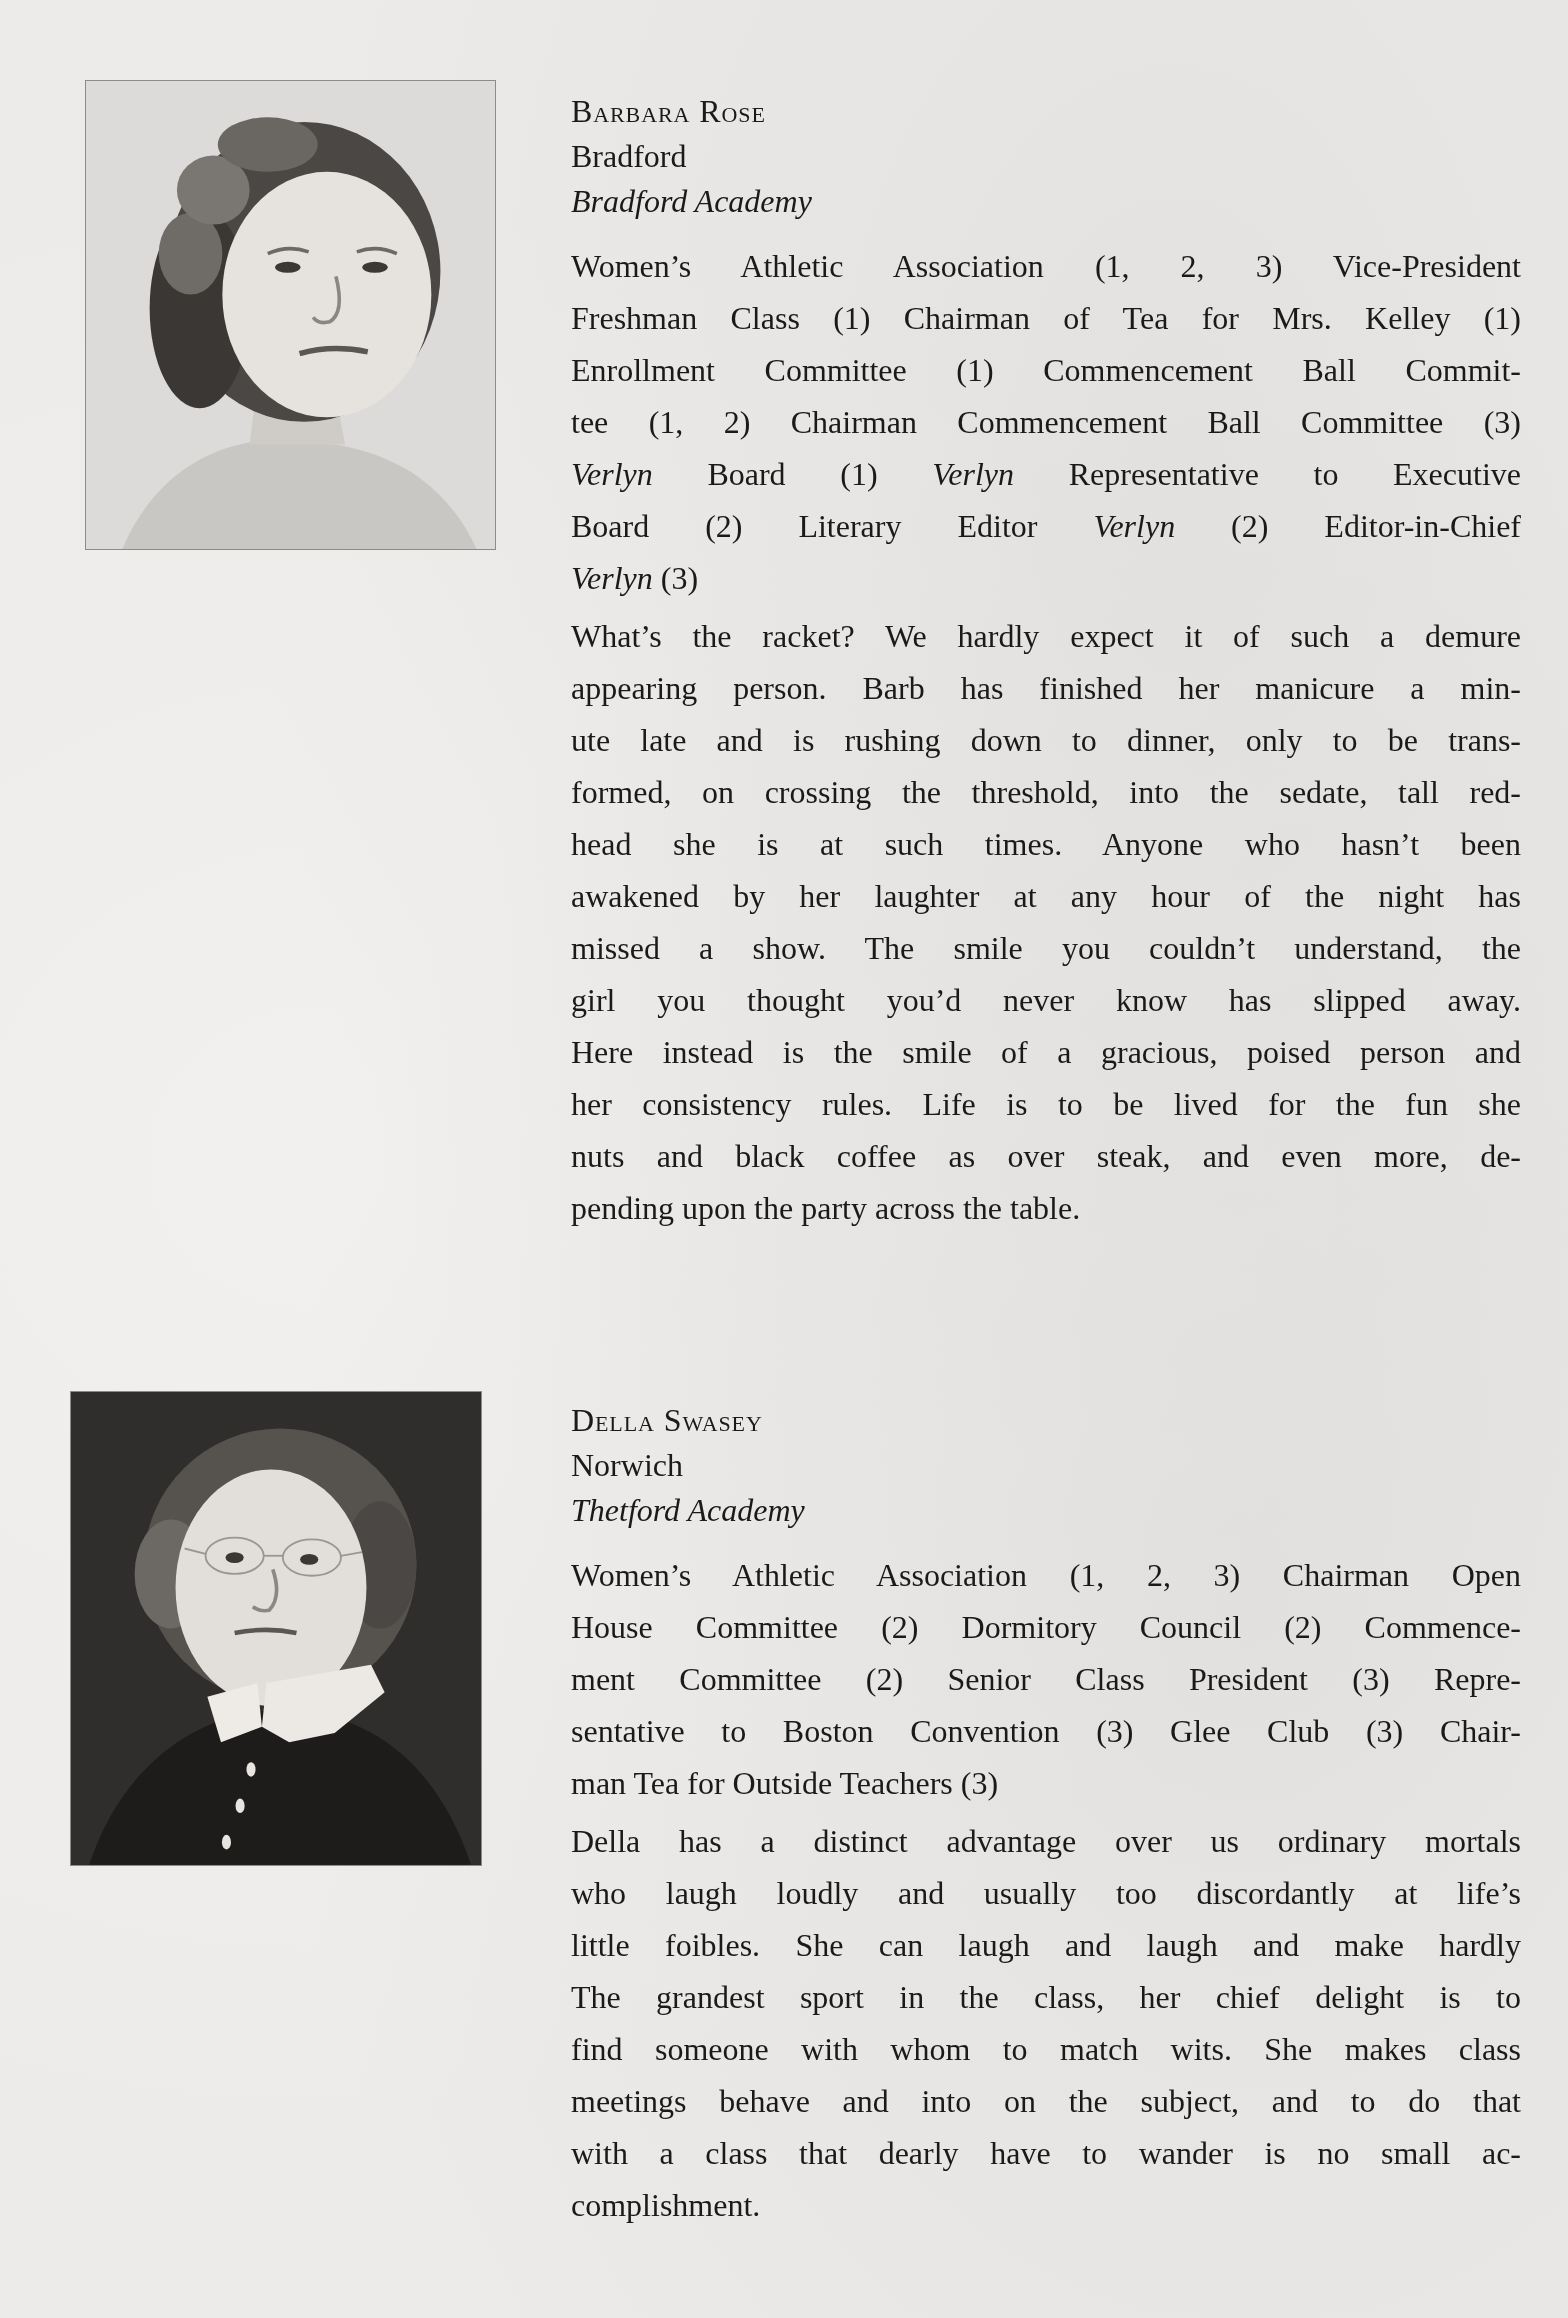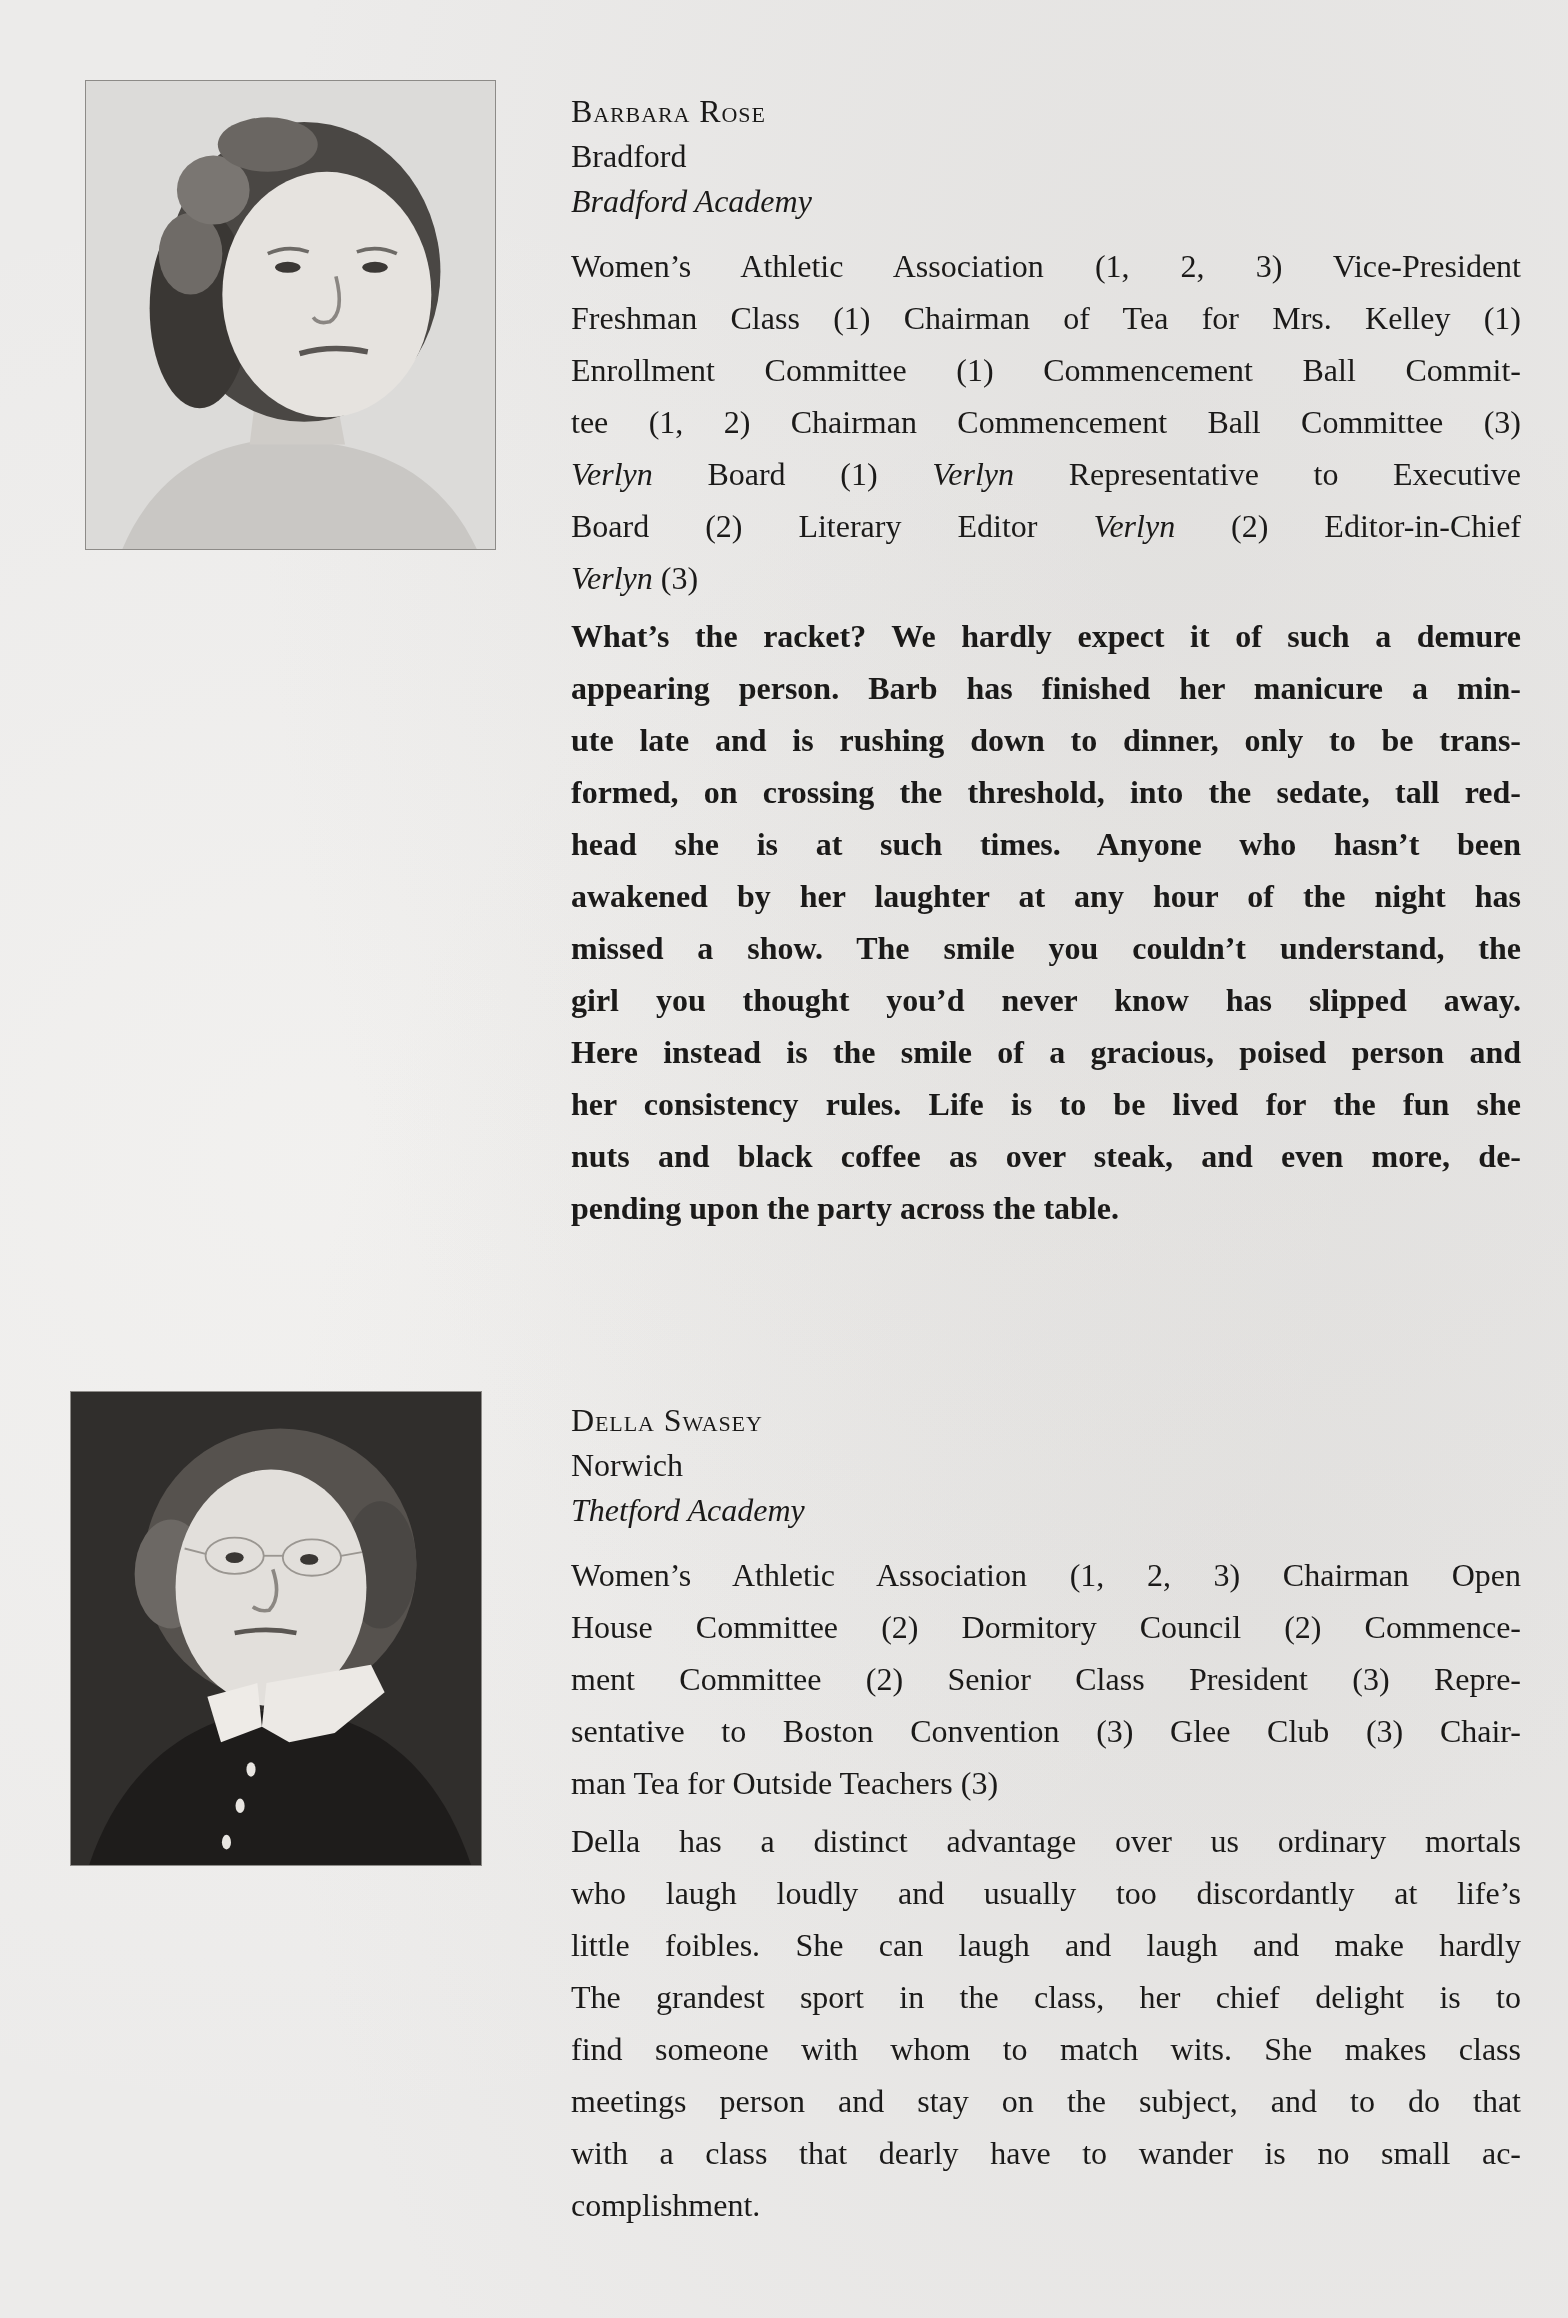--- a/index.html
+++ b/index.html
@@ -83,21 +83,21 @@
           <span class="j"><span class="it">Verlyn</span><span> Board (1) </span><span class="it">Verlyn</span><span> Representative to Executive</span></span>
         </div>
       <div class="line">
           <span class="j"><span>Board (2) Literary Editor </span><span class="it">Verlyn</span><span> (2) Editor-in-Chief</span></span>
         </div>
       <div class="line last">
           <span class="j"><span class="it">Verlyn</span><span> (3)</span></span>
         </div>
     </div>
 
-    <div class="para bio" style="margin-top:12.7px;font-weight:bold;">
+    <div class="para bio" style="margin-top:12.7px;">
       <div class="line">What’s the racket? We hardly expect it of such a demure</div>
       <div class="line">appearing person. Barb has finished her manicure a min-</div>
       <div class="line">ute late and is rushing down to dinner, only to be trans-</div>
       <div class="line">formed, on crossing the threshold, into the sedate, tall red-</div>
       <div class="line">head she is at such times. Anyone who hasn’t been</div>
       <div class="line">awakened by her laughter at any hour of the night has</div>
       <div class="line">missed a show. The smile you couldn’t understand, the</div>
       <div class="line">girl you thought you’d never know has slipped away.</div>
       <div class="line">Here instead is the smile of a gracious, poised person and</div>
       <div class="line">her consistency rules. Life is to be lived for the fun she</div>
@@ -154,19 +154,19 @@
       <div class="line">sentative to Boston Convention (3) Glee Club (3) Chair-</div>
       <div class="line last">man Tea for Outside Teachers (3)</div>
     </div>
 
     <div class="para bio" style="margin-top:12.7px;">
       <div class="line">Della has a distinct advantage over us ordinary mortals</div>
       <div class="line">who laugh loudly and usually too discordantly at life’s</div>
       <div class="line">little foibles. She can laugh and laugh and make hardly</div>
       <div class="line">The grandest sport in the class, her chief delight is to</div>
       <div class="line">find someone with whom to match wits. She makes class</div>
-      <div class="line">meetings person and stay on the subject, and to do that</div>
+      <div class="line">meetings behave and into on the subject, and to do that</div>
       <div class="line">with a class that dearly have to wander is no small ac-</div>
       <div class="line last">complishment.</div>
     </div>
   </div>
 </section>
 
 
 </body></html>

